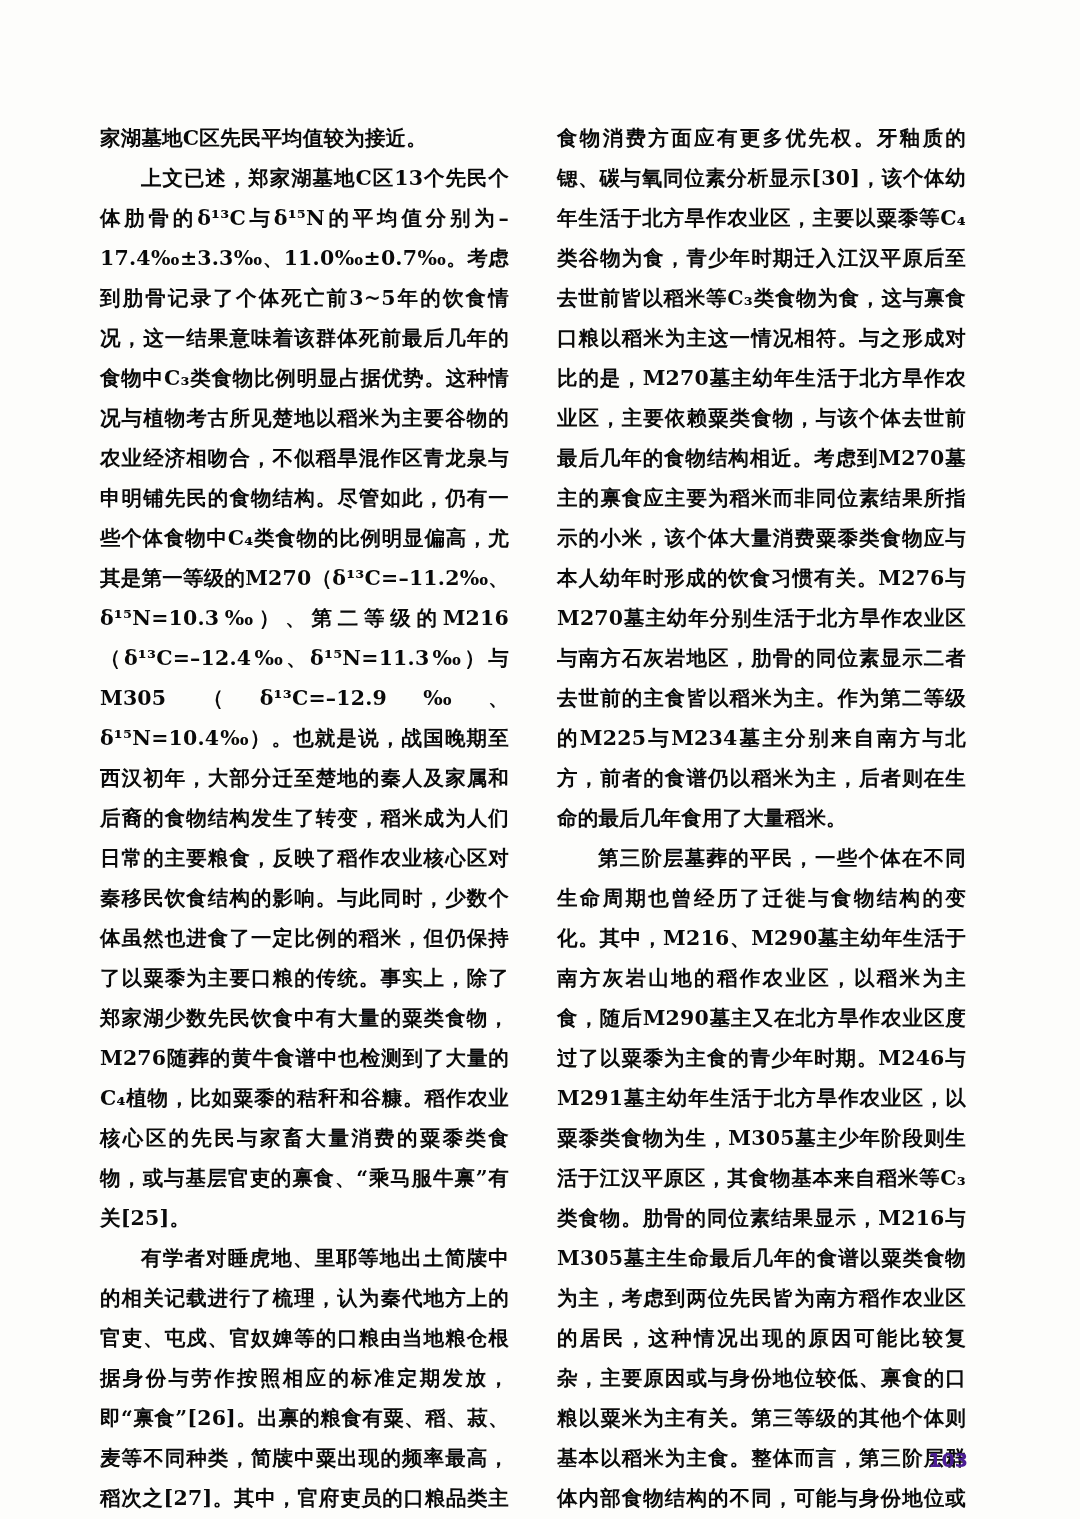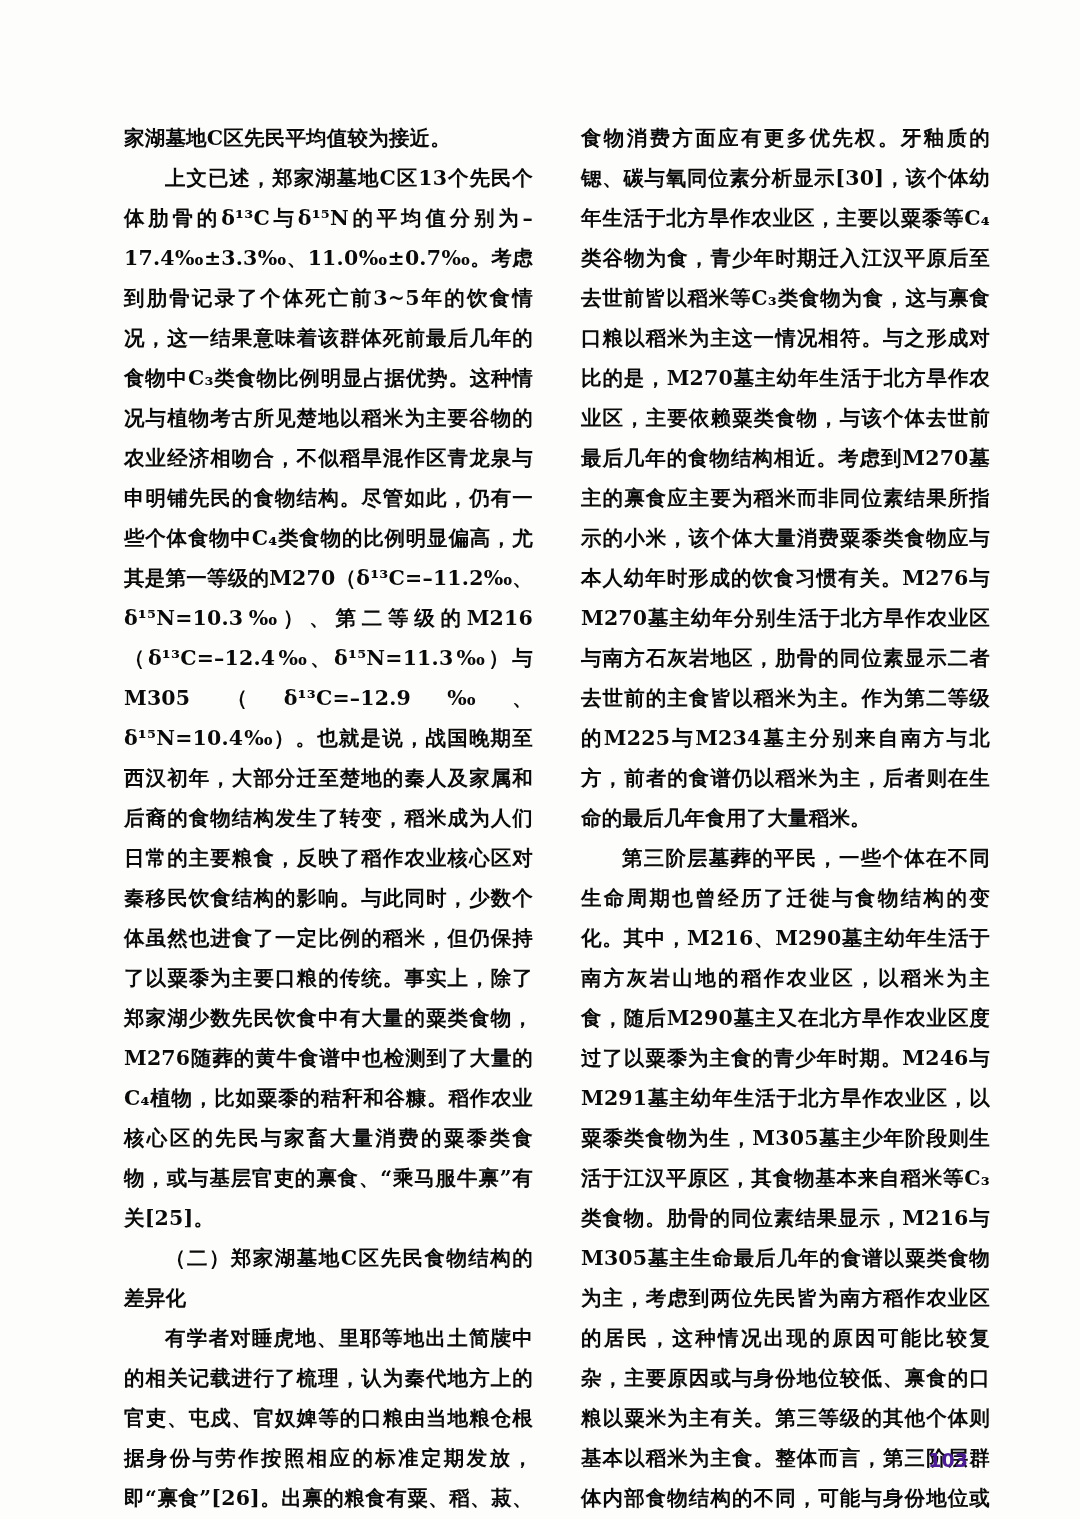--- a/index.html
+++ b/index.html
@@ -18,21 +18,21 @@
   .page {
     position: absolute;
     top: 0; left: 0;
     width: 1080px;
     height: 1519px;
     background: #fdfdfb;
   }
   .columns {
     position: absolute;
     top: 118px;
-    left: 124px;
+    left: 100px;
     width: 866px;
     height: 1280px;
     display: flex;
     gap: 48px;
     justify-content: space-between;
   }
   .col {
     width: 409px;
     font-size: 20.5px;
     line-height: 40px;
@@ -63,21 +63,20 @@
 </head>
 <body>
 
 <div class="page">
 
   <div class="columns">
 
     <div class="col">
       <p class="noindent">家湖墓地C区先民平均值较为接近。</p>
       <p class="indent">上文已述，郑家湖墓地C区13个先民个体肋骨的δ¹³C与δ¹⁵N的平均值分别为–17.4‰±3.3‰、11.0‰±0.7‰。考虑到肋骨记录了个体死亡前3~5年的饮食情况，这一结果意味着该群体死前最后几年的食物中C₃类食物比例明显占据优势。这种情况与植物考古所见楚地以稻米为主要谷物的农业经济相吻合，不似稻旱混作区青龙泉与申明铺先民的食物结构。尽管如此，仍有一些个体食物中C₄类食物的比例明显偏高，尤其是第一等级的M270（δ¹³C=–11.2‰、δ¹⁵N=10.3‰）、第二等级的M216（δ¹³C=–12.4‰、δ¹⁵N=11.3‰）与M305（δ¹³C=–12.9‰、δ¹⁵N=10.4‰）。也就是说，战国晚期至西汉初年，大部分迁至楚地的秦人及家属和后裔的食物结构发生了转变，稻米成为人们日常的主要粮食，反映了稻作农业核心区对秦移民饮食结构的影响。与此同时，少数个体虽然也进食了一定比例的稻米，但仍保持了以粟黍为主要口粮的传统。事实上，除了郑家湖少数先民饮食中有大量的粟类食物，M276随葬的黄牛食谱中也检测到了大量的C₄植物，比如粟黍的秸秆和谷糠。稻作农业核心区的先民与家畜大量消费的粟黍类食物，或与基层官吏的禀食、“乘马服牛禀”有关[25]。</p>
-      <p class="indent">（二）郑家湖墓地C区先民食物结构的差异化</p>
       <p class="indent">有学者对睡虎地、里耶等地出土简牍中的相关记载进行了梳理，认为秦代地方上的官吏、屯戍、官奴婢等的口粮由当地粮仓根据身份与劳作按照相应的标准定期发放，即“禀食”[26]。出禀的粮食有粟、稻、菽、麦等不同种类，简牍中粟出现的频率最高，稻次之[27]。其中，官府吏员的口粮品类主要是稻米，徒隶、戍族等则主要是粟米[28]。</p>
 
     </div>
 
     <div class="col">
       <p class="noindent">食物消费方面应有更多优先权。牙釉质的锶、碳与氧同位素分析显示[30]，该个体幼年生活于北方旱作农业区，主要以粟黍等C₄类谷物为食，青少年时期迁入江汉平原后至去世前皆以稻米等C₃类食物为食，这与禀食口粮以稻米为主这一情况相符。与之形成对比的是，M270墓主幼年生活于北方旱作农业区，主要依赖粟类食物，与该个体去世前最后几年的食物结构相近。考虑到M270墓主的禀食应主要为稻米而非同位素结果所指示的小米，该个体大量消费粟黍类食物应与本人幼年时形成的饮食习惯有关。M276与M270墓主幼年分别生活于北方旱作农业区与南方石灰岩地区，肋骨的同位素显示二者去世前的主食皆以稻米为主。作为第二等级的M225与M234墓主分别来自南方与北方，前者的食谱仍以稻米为主，后者则在生命的最后几年食用了大量稻米。</p>
       <p class="indent">第三阶层墓葬的平民，一些个体在不同生命周期也曾经历了迁徙与食物结构的变化。其中，M216、M290墓主幼年生活于南方灰岩山地的稻作农业区，以稻米为主食，随后M290墓主又在北方旱作农业区度过了以粟黍为主食的青少年时期。M246与M291墓主幼年生活于北方旱作农业区，以粟黍类食物为生，M305墓主少年阶段则生活于江汉平原区，其食物基本来自稻米等C₃类食物。肋骨的同位素结果显示，M216与M305墓主生命最后几年的食谱以粟类食物为主，考虑到两位先民皆为南方稻作农业区的居民，这种情况出现的原因可能比较复杂，主要原因或与身份地位较低、禀食的口粮以粟米为主有关。第三等级的其他个体则基本以稻米为主食。整体而言，第三阶层群体内部食物结构的不同，可能与身份地位或者劳动分工导致的食物分配差异化有关，当然也不排除个体经济生活或饮食偏好的影响。</p>
 
     </div>
 

